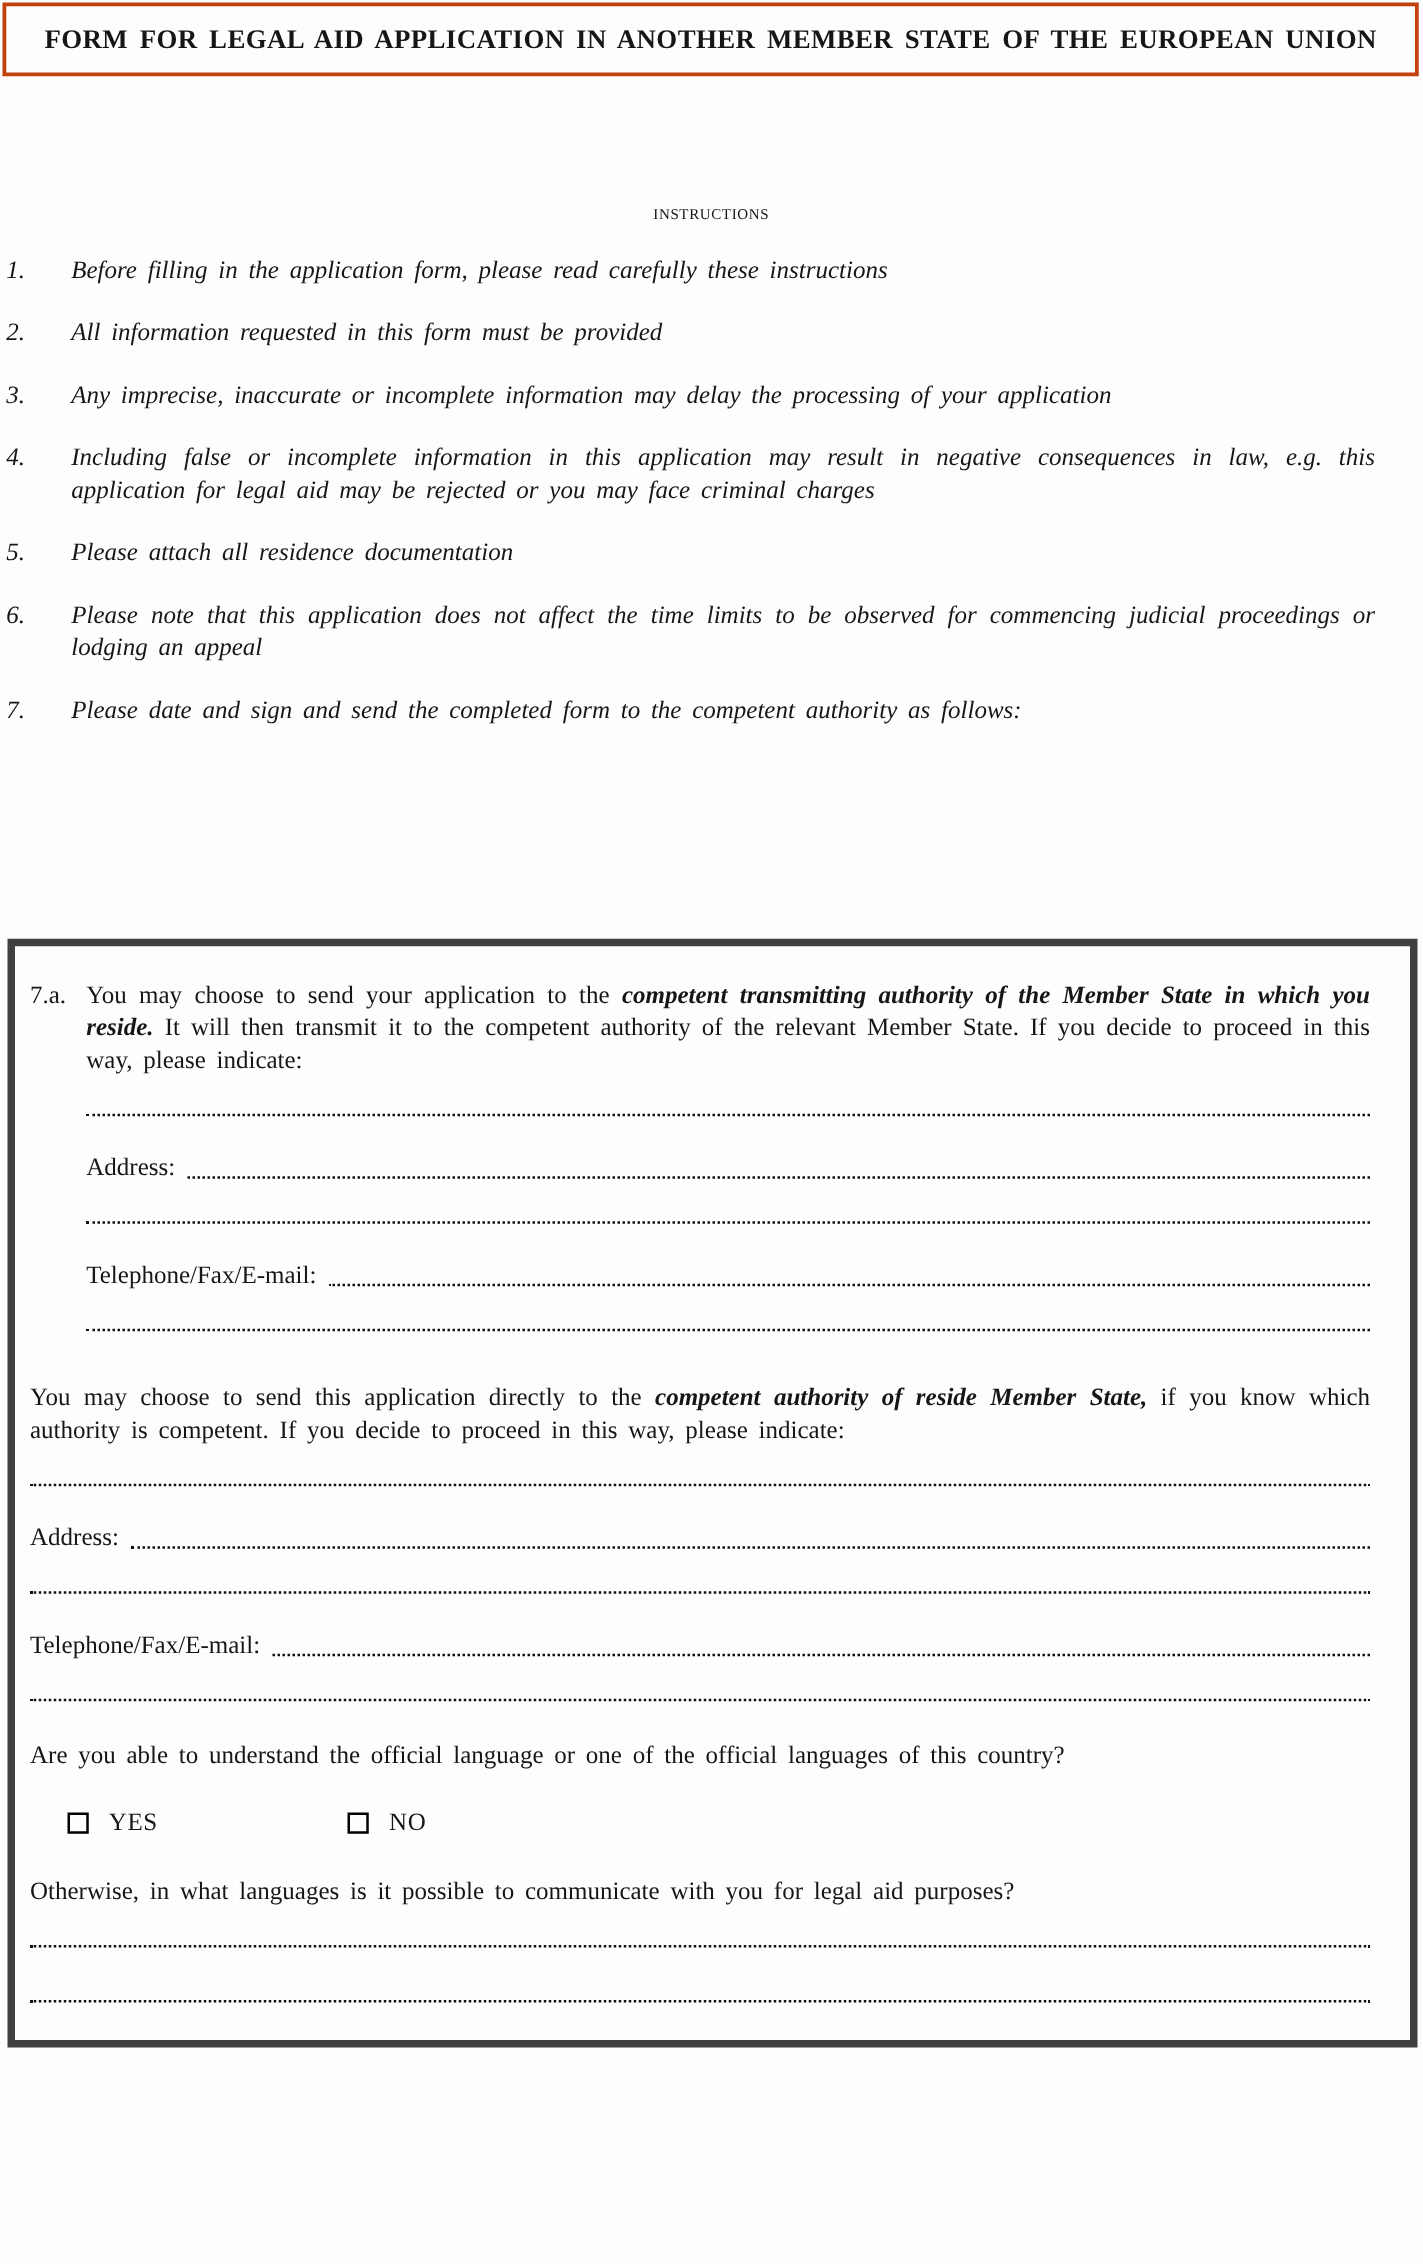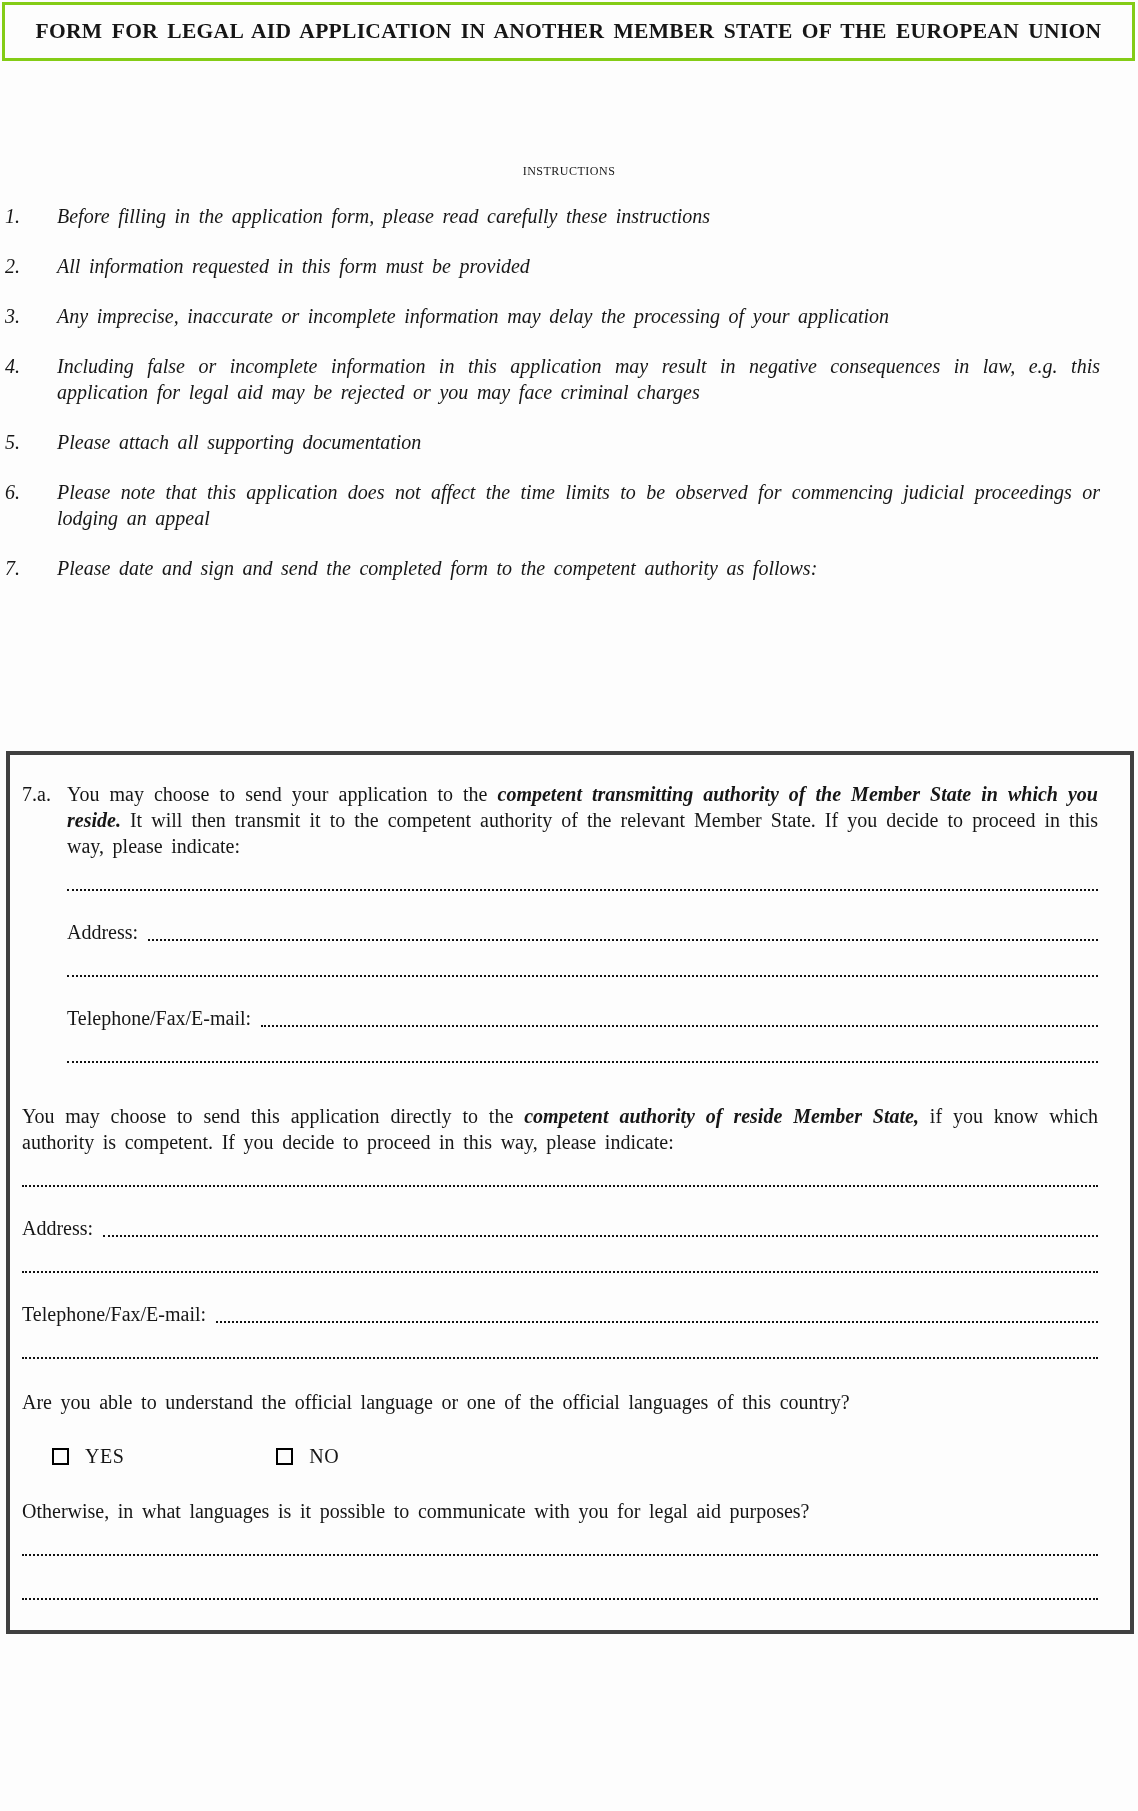--- a/index.html
+++ b/index.html
@@ -9,21 +9,21 @@
     height: 1811px;
     overflow: hidden;
     background: #fdfdfd;
     color: #161616;
     font-family: "Liberation Serif", "DejaVu Serif", serif;
     font-size: 20px;
     word-spacing: 0.18em;
   }
   .title-box {
     margin: 2px 3px 0 2px;
-    border: 3px solid #84cc16;
+    border: 3px solid #c2410c;
     padding: 14px 24px;
     text-align: center;
     font-weight: 700;
     font-size: 21.5px;
     letter-spacing: 0.3px;
   }
   .instructions { margin-top: 103px; }
   .instr-heading {
     text-align: center;
     font-size: 12px;
@@ -31,21 +31,21 @@
     margin: 0;
     letter-spacing: 0.5px;
   }
   .items { margin-top: 20px; padding-left: 5px; }
   .item { display: flex; margin-top: 24px; line-height: 26px; font-style: italic; }
   .item-num { width: 52px; flex-shrink: 0; }
   .item-text { flex: 1; text-align: justify; padding-right: 38px; }
 
   .details-box {
     margin: 170px 4px 0 6px;
-    border: 4px solid #404040;
+    border: 6px solid #404040;
     padding: 26px 32px 30px 12px;
   }
   .section { display: flex; }
   .section-7b { margin-top: 40px; }
   .sec-num { width: 45px; flex-shrink: 0; line-height: 26px; }
   .sec-body { flex: 1; min-width: 0; }
   .para { margin: 0; text-align: justify; line-height: 26px; }
   .bold-em { font-weight: 700; font-style: italic; }
 
   .field-label { margin-top: 28px; line-height: 26px; }
@@ -101,21 +101,21 @@
     <div class="item">
       <span class="item-num">3.</span>
       <span class="item-text">Any imprecise, inaccurate or incomplete information may delay the processing of your application</span>
     </div>
     <div class="item">
       <span class="item-num">4.</span>
       <span class="item-text">Including false or incomplete information in this application may result in negative consequences in law, e.g. this application for legal aid may be rejected or you may face criminal charges</span>
     </div>
     <div class="item">
       <span class="item-num">5.</span>
-      <span class="item-text">Please attach all supporting documentation</span>
+      <span class="item-text">Please attach all residence documentation</span>
     </div>
     <div class="item">
       <span class="item-num">6.</span>
       <span class="item-text">Please note that this application does not affect the time limits to be observed for commencing judicial proceedings or lodging an appeal</span>
     </div>
     <div class="item">
       <span class="item-num">7.</span>
       <span class="item-text">Please date and sign and send the completed form to the competent authority as follows:</span>
     </div>
   </div>

